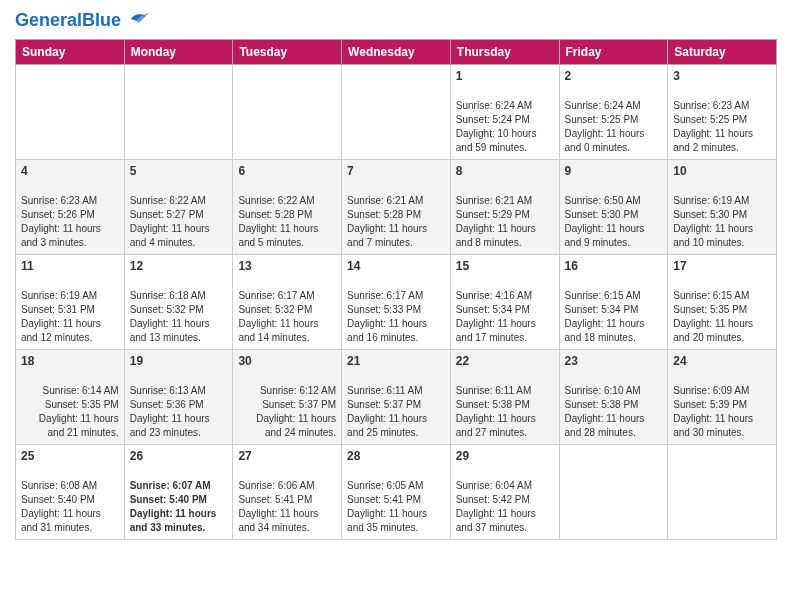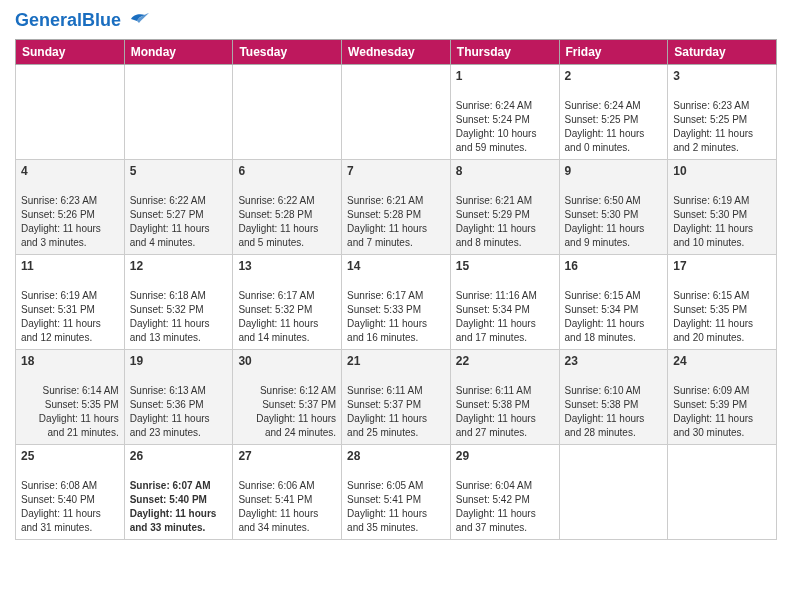--- a/index.html
+++ b/index.html
@@ -211,21 +211,21 @@
 Daylight: 11 hours and 14 minutes.</div>
         </td>
         <td>
           <span class="day-num">14</span>
           <div class="day-info" style="white-space: pre-line;">Sunrise: 6:17 AM
 Sunset: 5:33 PM
 Daylight: 11 hours and 16 minutes.</div>
         </td>
         <td>
           <span class="day-num">15</span>
-          <div class="day-info" style="white-space: pre-line;">Sunrise: 11:16 AM
+          <div class="day-info" style="white-space: pre-line;">Sunrise: 4:16 AM
 Sunset: 5:34 PM
 Daylight: 11 hours and 17 minutes.</div>
         </td>
         <td>
           <span class="day-num">16</span>
           <div class="day-info" style="white-space: pre-line;">Sunrise: 6:15 AM
 Sunset: 5:34 PM
 Daylight: 11 hours and 18 minutes.</div>
         </td>
         <td>

